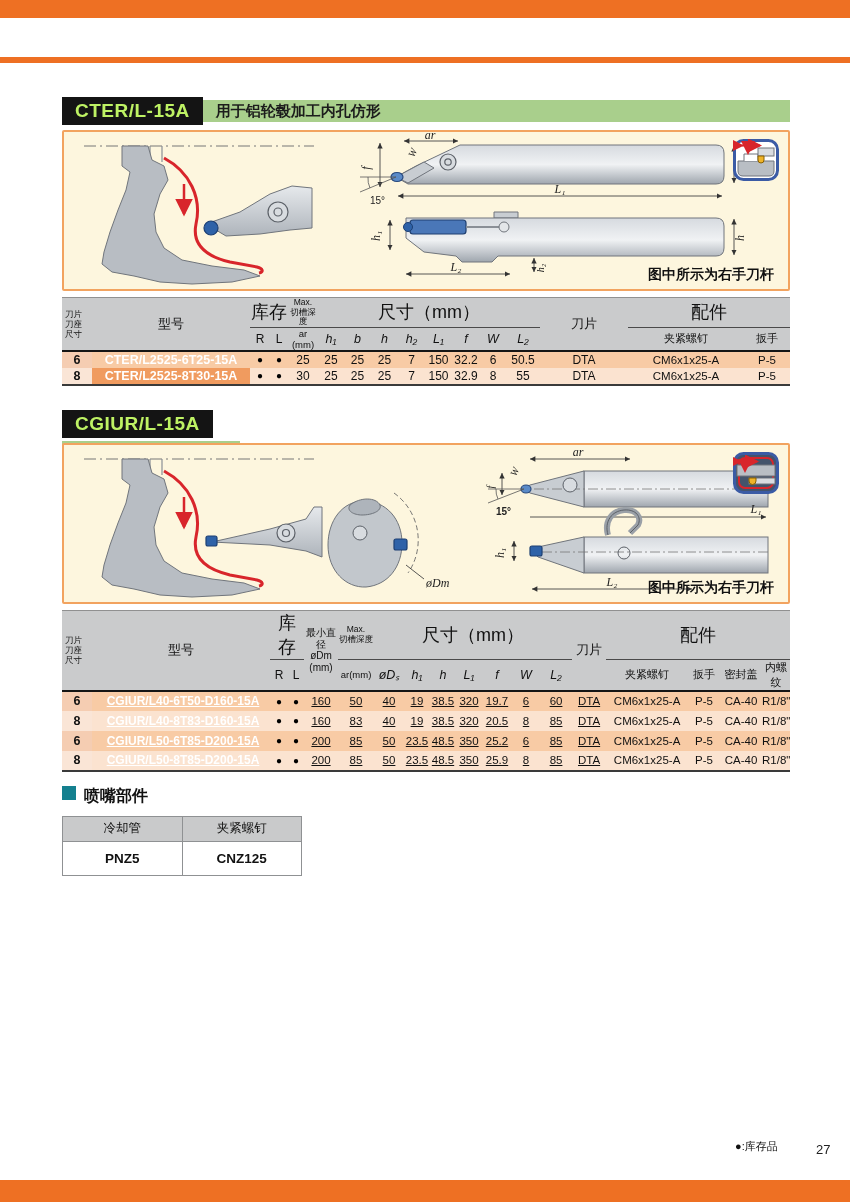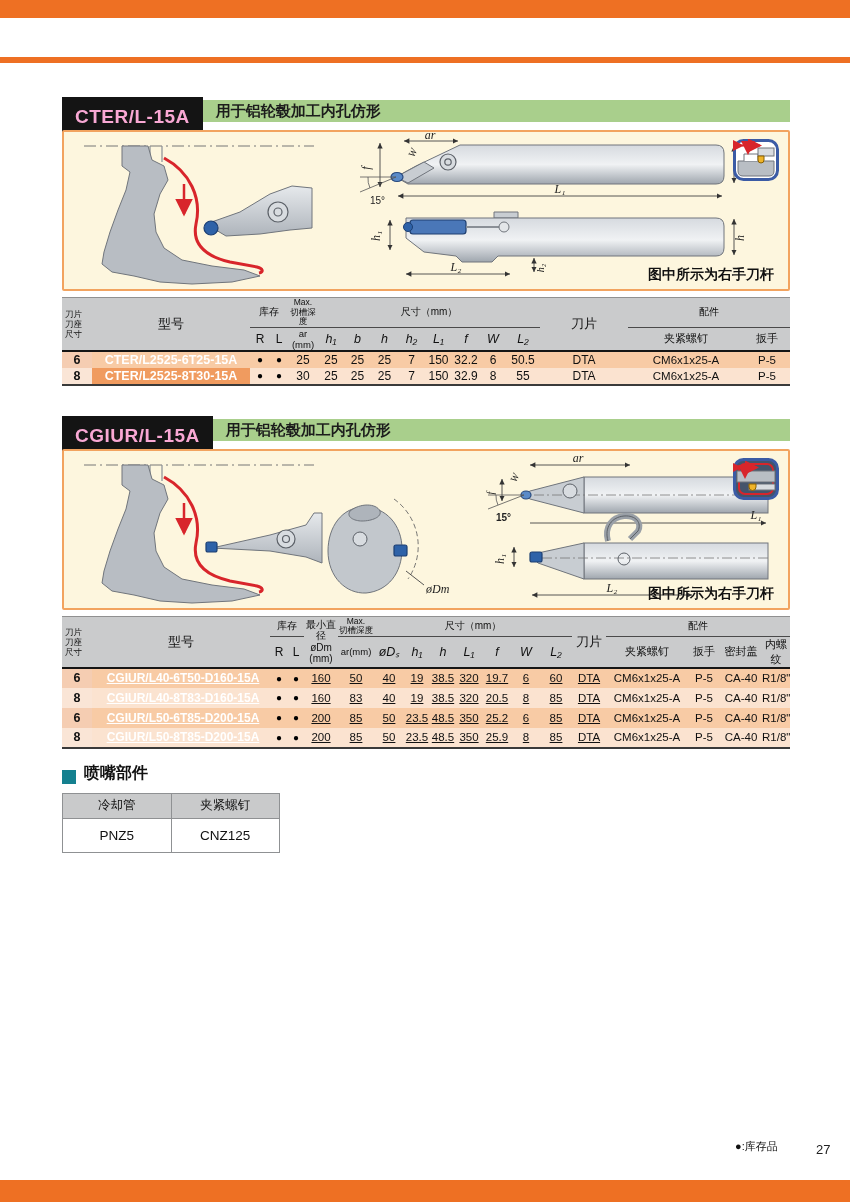--- a/index.html
+++ b/index.html
@@ -6,39 +6,39 @@
   body{width:850px;height:1202px;position:relative;background:#ffffff;
        font-family:"Liberation Sans",sans-serif;color:#111;overflow:hidden;}
   .bar{position:absolute;left:0;width:850px;background:#EE7023;}
   .bar-top{top:0;height:18px;}
   .bar-thin{top:57px;height:6px;}
   .bar-bottom{top:1180px;height:22px;}
   .content{position:absolute;left:62px;top:97px;width:728px;}
 
   
   .sec-head{display:flex;align-items:flex-start;height:26px;}
-  .code-box{background:#141414;color:#f9a8d4;font-weight:bold;font-size:19px;
-            letter-spacing:.5px;padding:7px 13px;height:26px;line-height:26px;white-space:nowrap;}
+  .code-box{background:#141414;color:#bef264;font-weight:bold;font-size:19px;
+            letter-spacing:.5px;padding:1px 13px;height:26px;line-height:26px;white-space:nowrap;}
   .banner{flex:1;background:#A9CF8C;height:22px;margin-top:3px;line-height:22px;
           padding-left:13px;font-size:15px;font-weight:600;color:#1c1c1c;}
 
   
   .panel{margin-top:7px;height:157px;border:2px solid #F2A35F;background:#FDF6DE;
          position:relative;border-radius:2px;}
   .panel svg.art{position:absolute;left:0;top:0;}
   .panel .note{position:absolute;right:14px;bottom:5px;font-size:14px;font-weight:bold;color:#111;}
   .corner-icon{position:absolute;top:7px;right:9px;width:46px;height:42px;}
 
   
   table.spec{border-collapse:collapse;table-layout:fixed;width:728px;margin-top:6px;}
   table.spec th{background:#CACBCC;font-weight:normal;color:#101010;padding:0;vertical-align:middle;text-align:center;}
   table.spec thead tr:first-child th{border-top:1px solid #909090;}
   .th-size{font-size:8.5px;line-height:1.18;text-align:left !important;padding-left:3px !important;white-space:pre-line;}
   .th-model{font-size:13px;}
-  .grp{font-size:10px;border-bottom:1px solid #4a4a4a;height:16px;}
+  .grp{font-size:18px;border-bottom:1px solid #4a4a4a;height:16px;}
   .grp-max{font-size:8.5px;line-height:1.12;white-space:pre-line;}
   .th-odm{font-size:10px;line-height:1.15;white-space:pre-line;}
   .h2 th{font-size:12px;height:17px;}
   .h2 .dim{font-style:italic;font-size:12.5px;}
   .h2 .th-ar{font-size:9.5px;}
   .h2 .acc-h{font-size:11px;}
   table.spec td{text-align:center;padding:0;}
   tr.ra>td{background:#F8CBA5;}
   tr.rb>td{background:#FBE3D0;}
   tr.ra>td.size{background:#F5CDB2;}
@@ -50,29 +50,29 @@
   td.num{font-size:12px;}
   td.ins{font-size:12px;}
   td.acc{font-size:11.5px;white-space:nowrap;}
   table.t1 tbody tr{height:17px;}
   table.t2 tbody tr{height:20px;}
   table.t2 td.model{font-size:12px;padding-left:4px;text-decoration:underline;}
   table.t2 td.num,table.t2 td.ins{font-size:11.5px;text-decoration:underline;}
   table.spec tbody tr:first-child td{border-top:2.5px solid #151515;}
   table.spec tbody tr:last-child td{border-bottom:2.5px solid #3a3a3a;}
   table.t1{margin-top:6px;}
-  .sec2{margin-top:30px;}
+  .sec2{margin-top:24px;flex-direction:column;}
 
   
-  .nozzle-head{margin-top:14px;display:flex;align-items:flex-end;gap:8px;}
+  .nozzle-head{margin-top:14px;display:flex;align-items:flex-start;gap:8px;}
   .teal-sq{width:14px;height:14px;background:#14808F;}
   .nozzle-title{font-size:16px;font-weight:bold;}
-  table.nozzle{border-collapse:collapse;margin-top:9px;width:218px;border-radius:13px;}
+  table.nozzle{border-collapse:collapse;margin-top:9px;width:240px;border-radius:13px;}
   table.nozzle th{background:#C9CACB;border:1px solid #8F9193;height:22px;font-size:12.5px;font-weight:normal;}
-  table.nozzle td{background:#fff;border:1px solid #8F9193;height:31px;font-size:13.5px;font-weight:normal;text-align:center;}
+  table.nozzle td{background:#fff;border:1px solid #8F9193;height:31px;font-size:13.5px;font-weight:bold;text-align:center;}
 
   .stock-note{position:absolute;left:735px;top:1139px;font-size:11px;color:#111;}
   .page-num{position:absolute;left:816px;top:1142px;font-size:13px;color:#222;}
 
   
   .dimline{stroke:#444;stroke-width:0.9;fill:none;}
   .dimtxt{font-family:"Liberation Serif",serif;font-style:italic;font-size:12px;fill:#222;}
   .dimtxt-s{font-family:"Liberation Serif",serif;font-style:italic;font-size:10px;fill:#222;}
   .angtxt{font-family:"Liberation Sans",sans-serif;font-size:10px;fill:#222;}
   .steel{fill:url(#gsteel);stroke:#70757C;stroke-width:1;}

